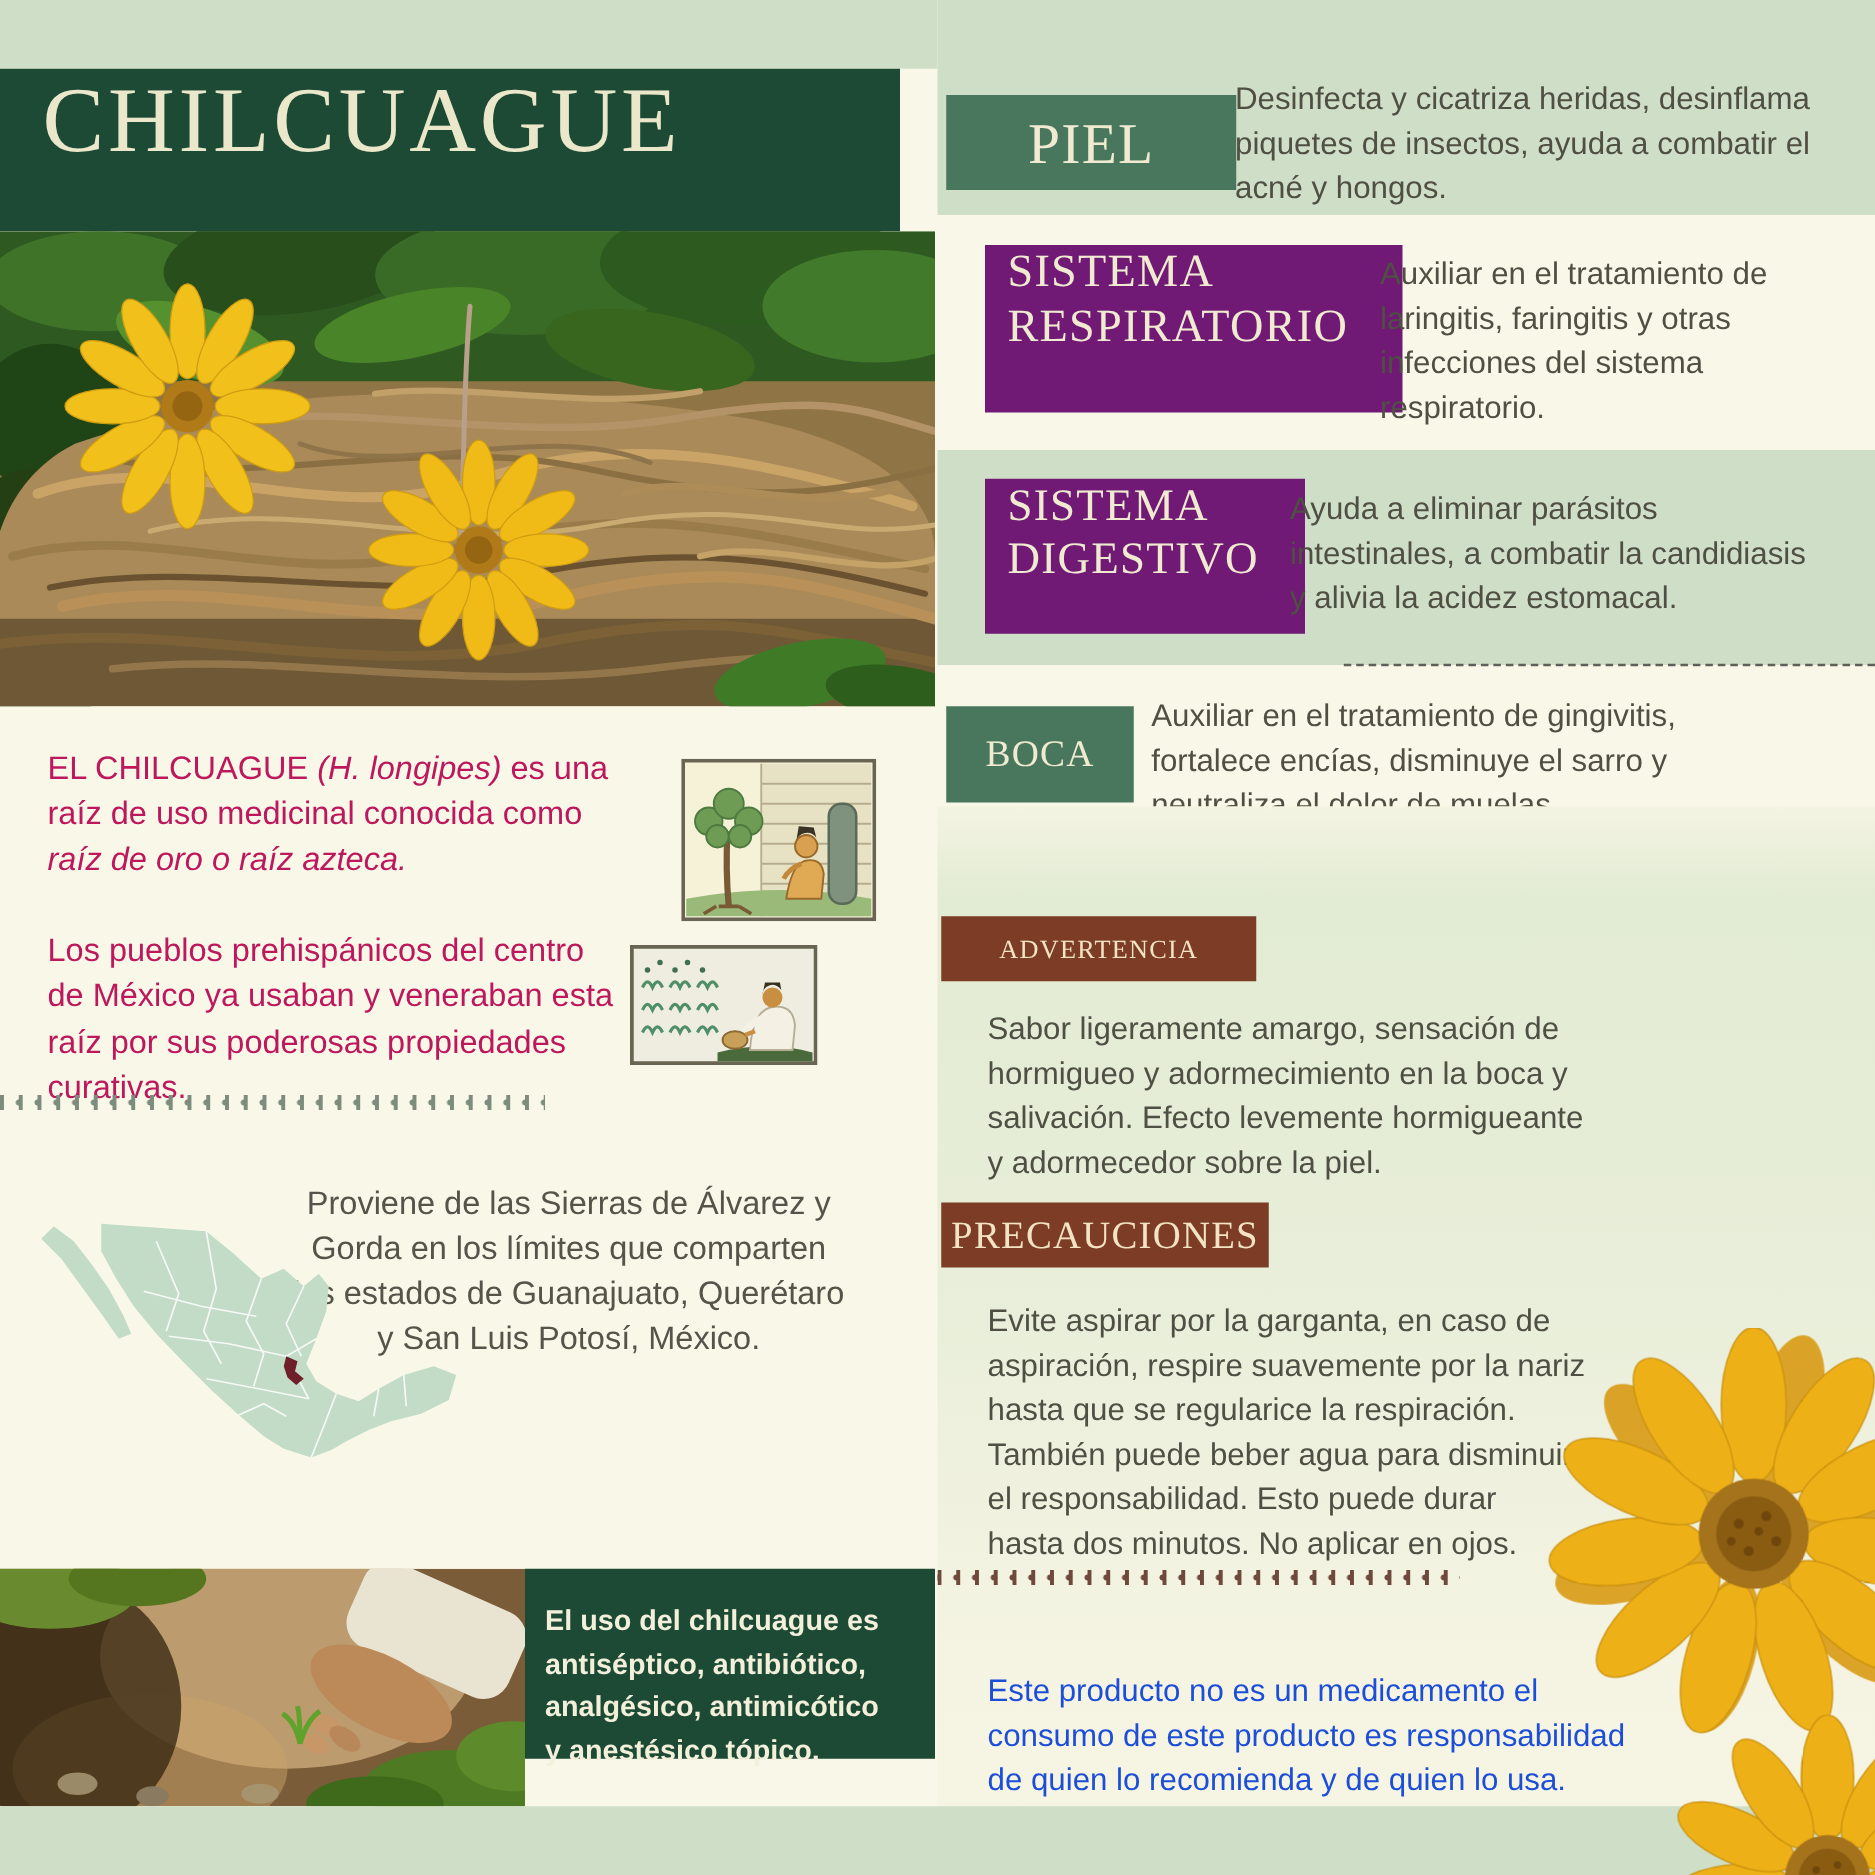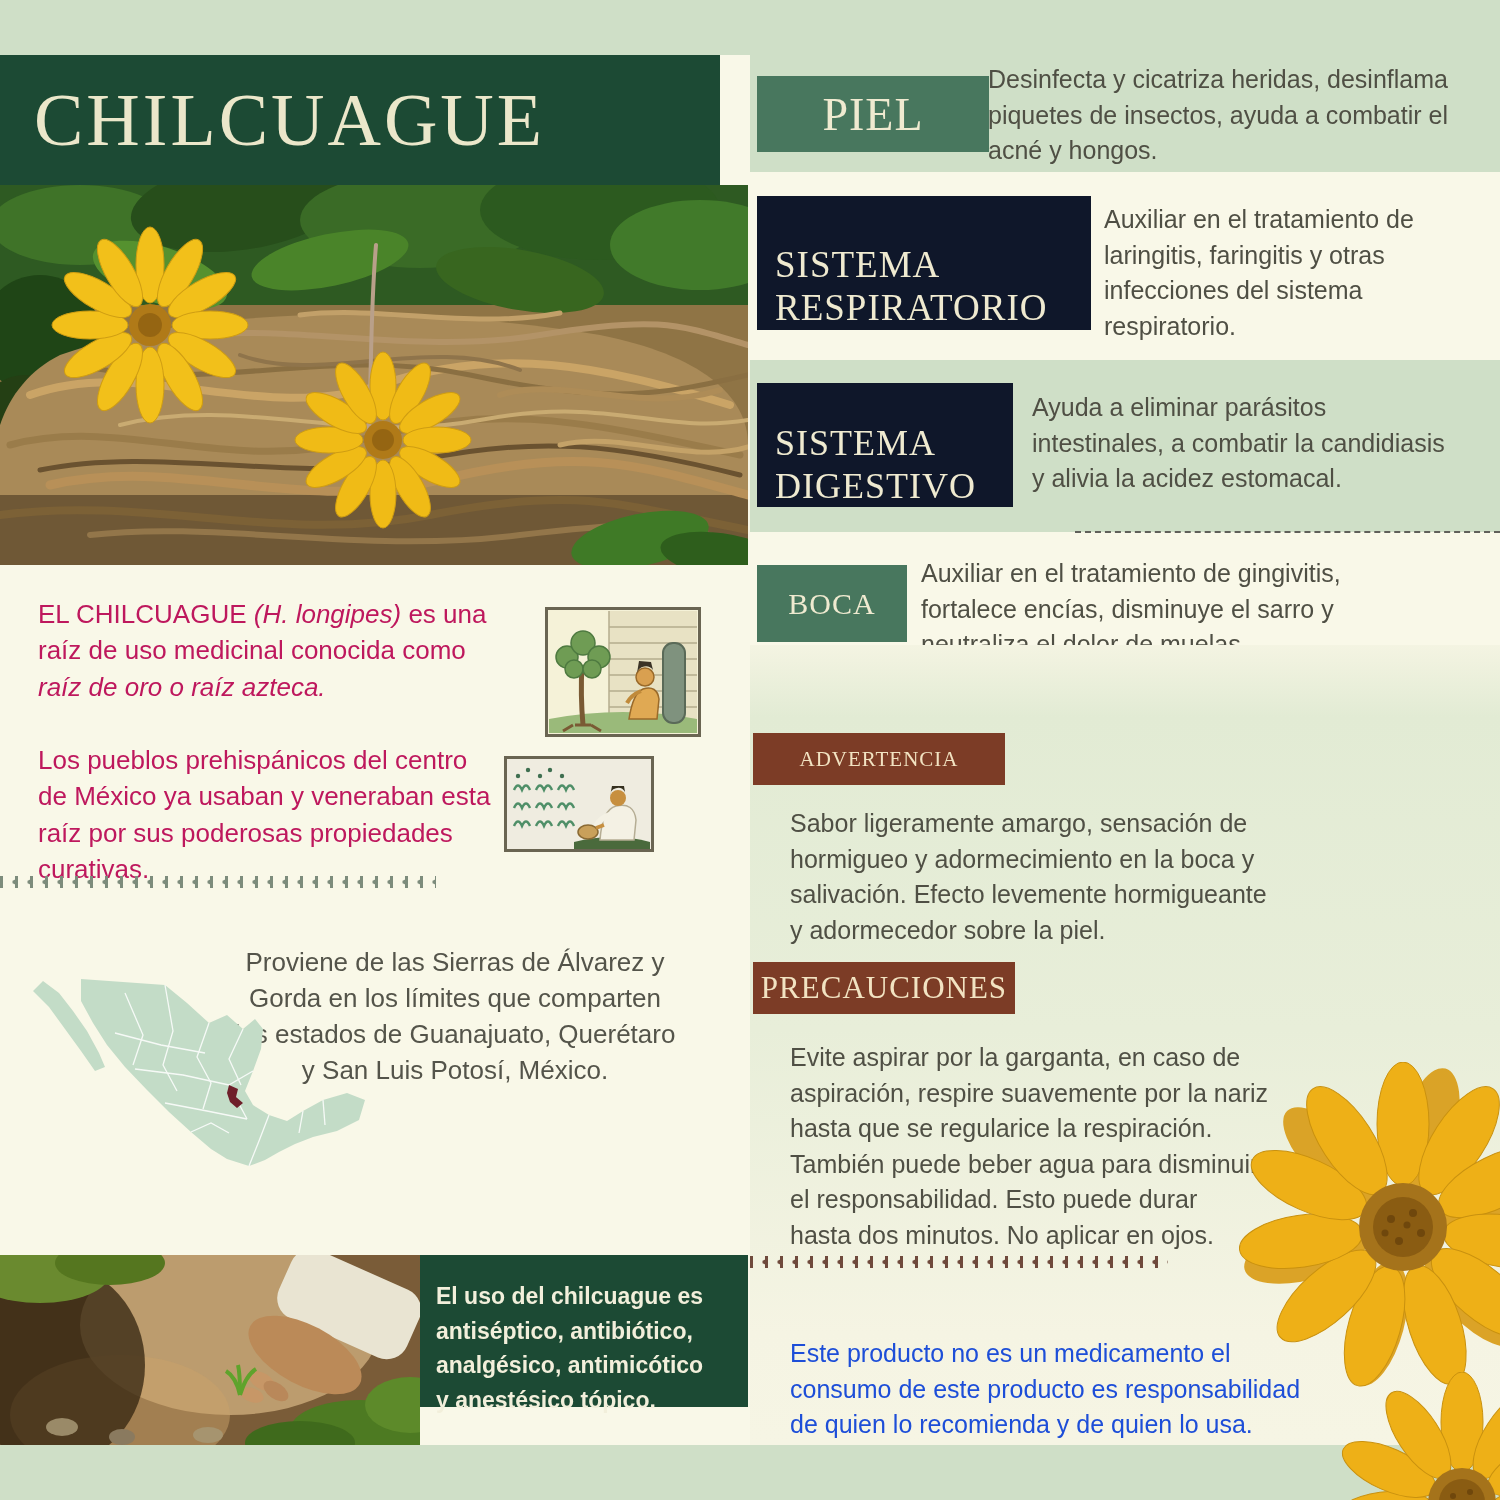--- a/index.html
+++ b/index.html
@@ -9,21 +9,21 @@
     font-family:"Liberation Sans","DejaVu Sans",sans-serif;
     color:#4f4f44;
   }
   .abs{position:absolute;}
   .ml{white-space:pre-line;}
   .serif{font-family:"Liberation Serif","DejaVu Serif",serif;}
   .body-txt{font-size:25px;line-height:1.42;color:#4f4f44;}
   .left-txt{font-size:26px;line-height:1.4;color:#be185d;}
   .sage{background:#cfdfc7;}
   .deepgreen{background:#1c4a34;}
-  .midbox{background:#0f172a;display:flex;align-items:flex-end;}
+  .midbox{background:#701a75;display:flex;align-items:flex-start;margin-left:31px;}
   .midbox .bt{color:#efead0;letter-spacing:1px;line-height:1.18;padding-left:18px;}
   .badge{background:#48775e;display:flex;align-items:center;justify-content:center;}
   .badge .bt{color:#efead0;letter-spacing:1px;}
   .brownbadge{background:#7c3c26;display:flex;align-items:center;justify-content:center;}
   .brownbadge .bt{color:#f2e3c2;letter-spacing:1px;}
   .bardot{height:12px;background-image:
       linear-gradient(90deg,var(--dc) 0 3.5px,transparent 3.5px),
       radial-gradient(circle,var(--dc) 2.1px,transparent 2.7px);
     background-size:15px 12px,15px 12px;
     background-position:0 0,7.5px 0;
@@ -32,21 +32,21 @@
   .gradsec{background:linear-gradient(180deg,#f4f4e2 0%,#e2ebd4 9%,#e8eed9 48%,#f5f4e3 86%,#f6f5e4 100%);}
   em.it{font-style:italic;}
 </style>
 </head>
 <body>
 
 <div id="page">
 
   <div class="abs sage" style="left:0;top:0;width:750px;height:55px;"></div>
 
-  <div class="abs deepgreen" style="left:0;top:55px;width:720px;height:130px;display:flex;align-items:center;">
+  <div class="abs deepgreen" style="left:0;top:55px;width:720px;height:130px;display:flex;align-items:flex-start;">
     <div class="serif" style="padding-left:34px;font-size:74px;letter-spacing:3px;color:#ebe7ca;">CHILCUAGUE</div>
   </div>
 
   <div class="abs" style="left:0;top:185px;width:748px;height:380px;">
     <svg width="748" height="380" viewBox="0 0 748 380">
       <rect x="0" y="0" width="748" height="150" fill="#2e5a22"></rect>
       <rect x="0" y="120" width="748" height="260" fill="#8f7445"></rect>
       <ellipse cx="80" cy="40" rx="90" ry="40" fill="#3f7328"></ellipse>
       <ellipse cx="240" cy="20" rx="110" ry="45" fill="#274e1b" transform="rotate(-8 240 20)"></ellipse>
       <ellipse cx="420" cy="35" rx="120" ry="48" fill="#3a6b26"></ellipse>

